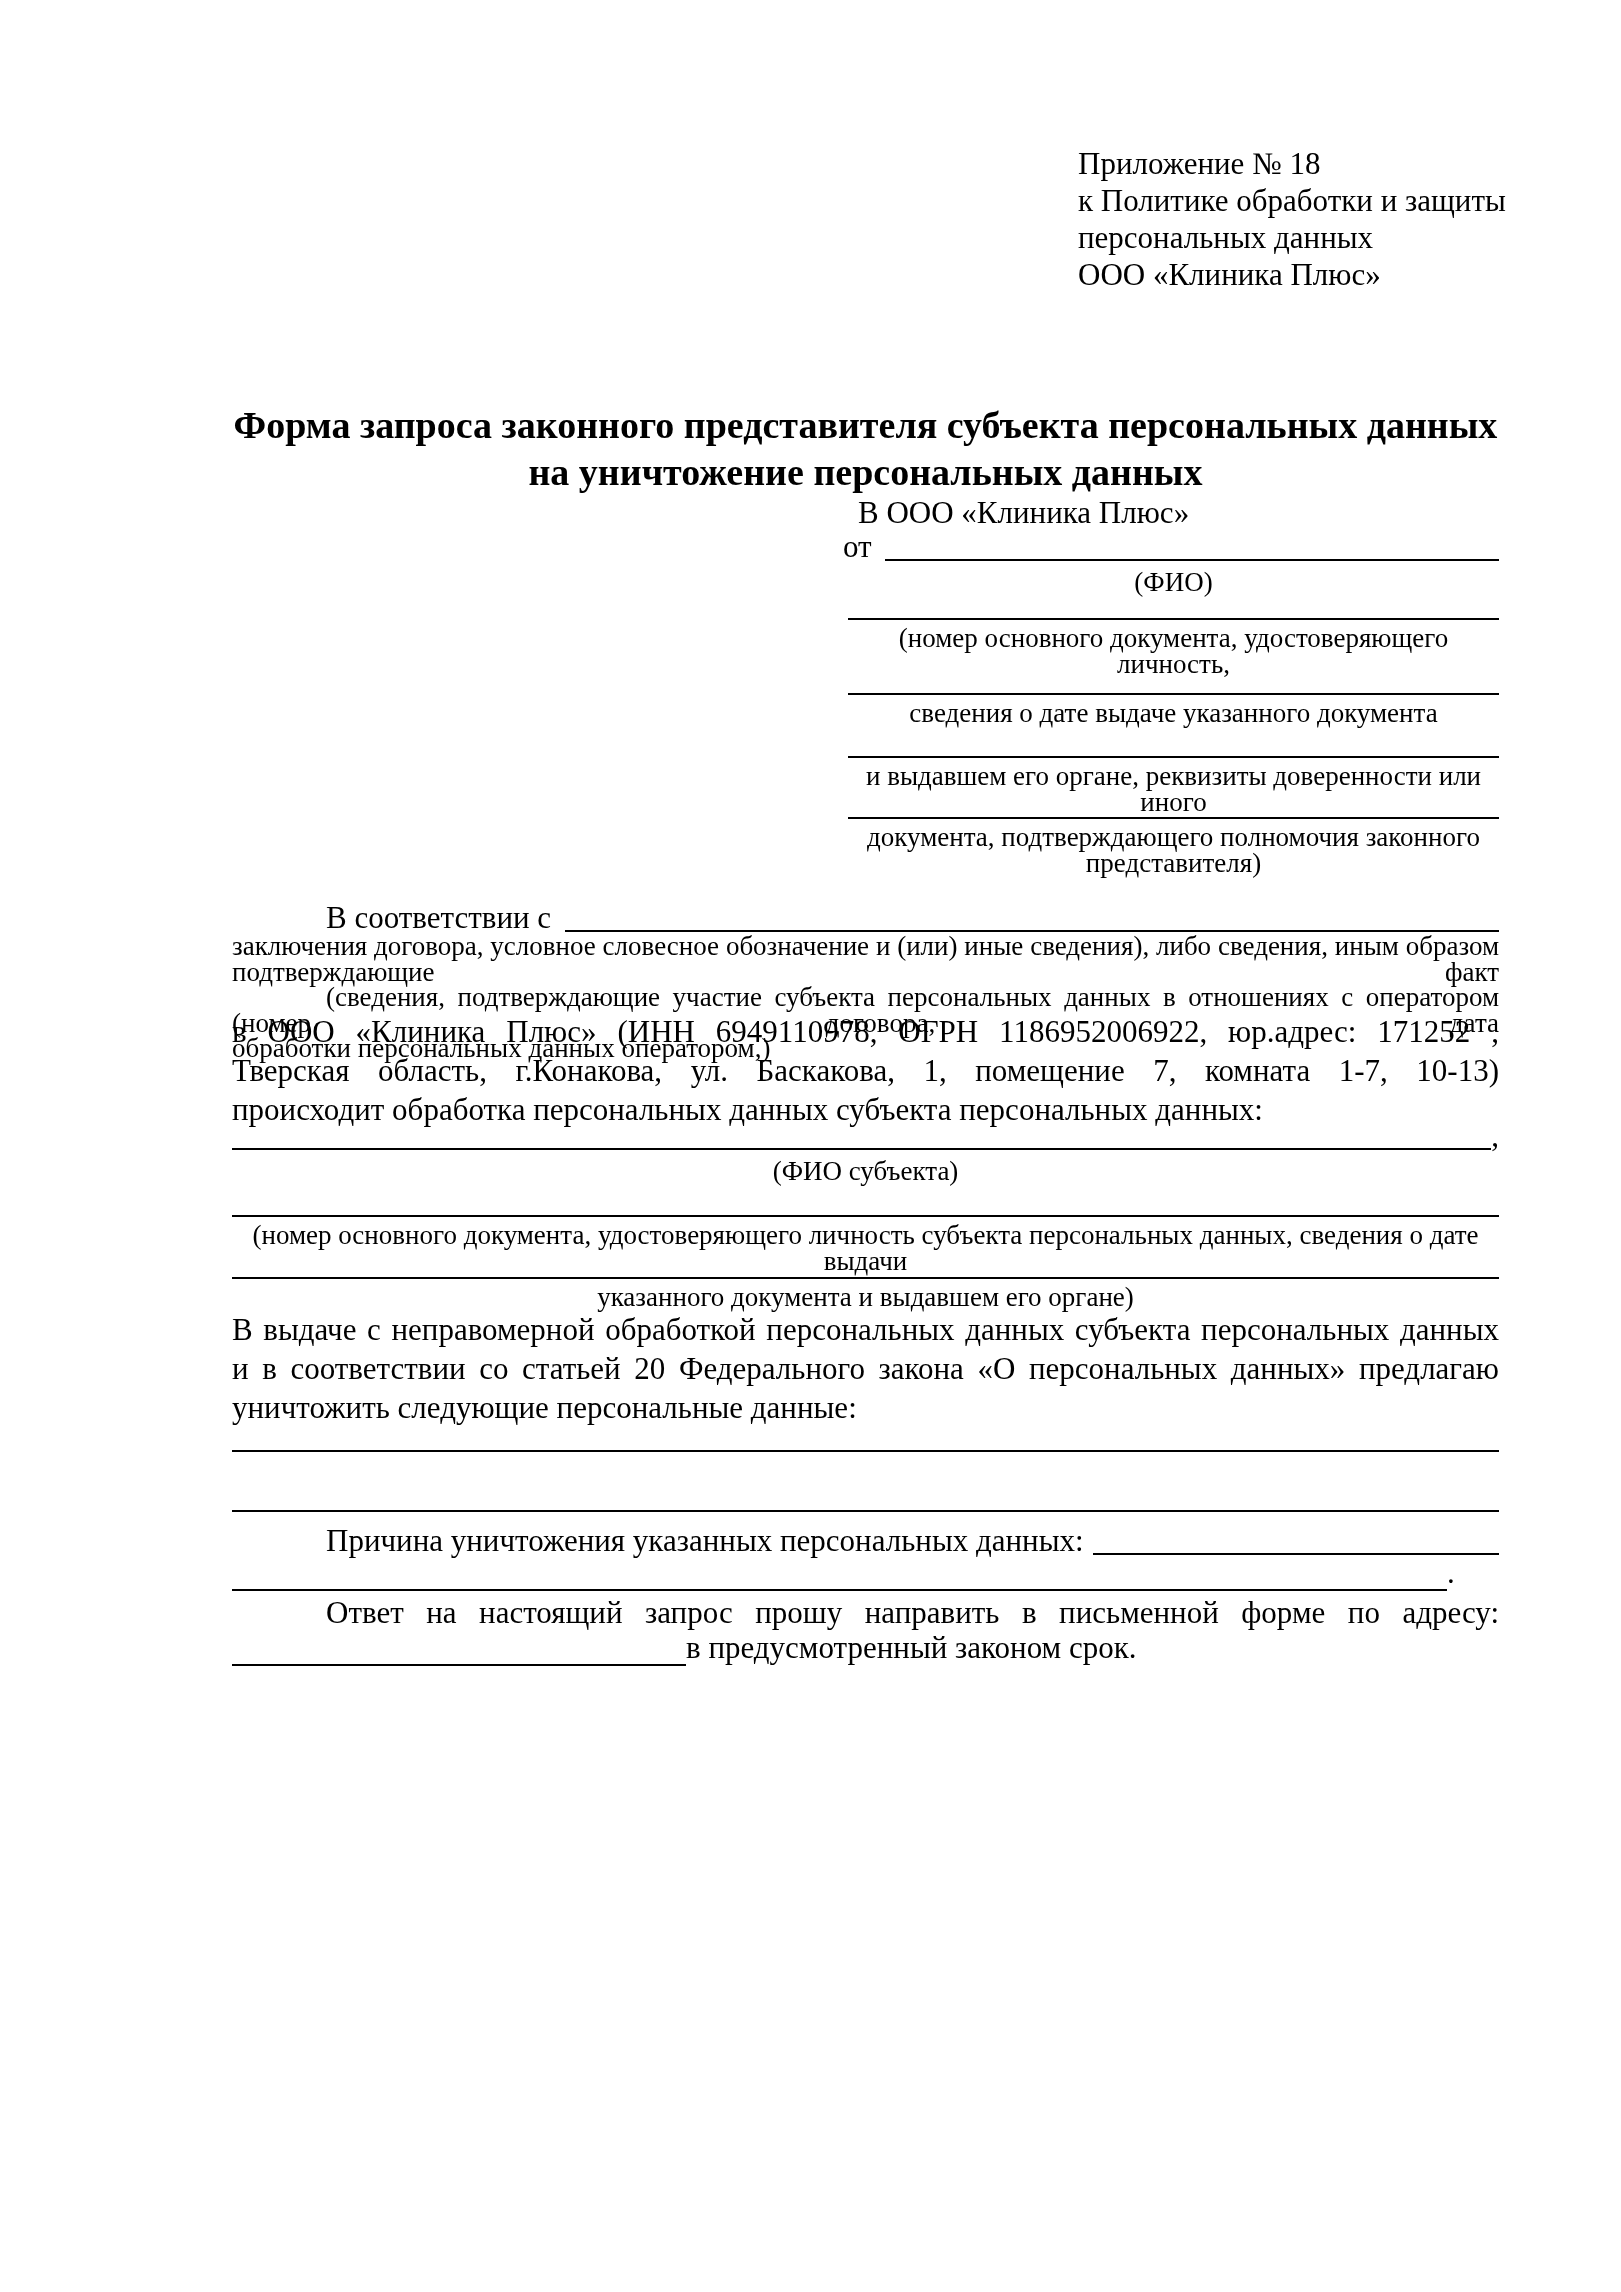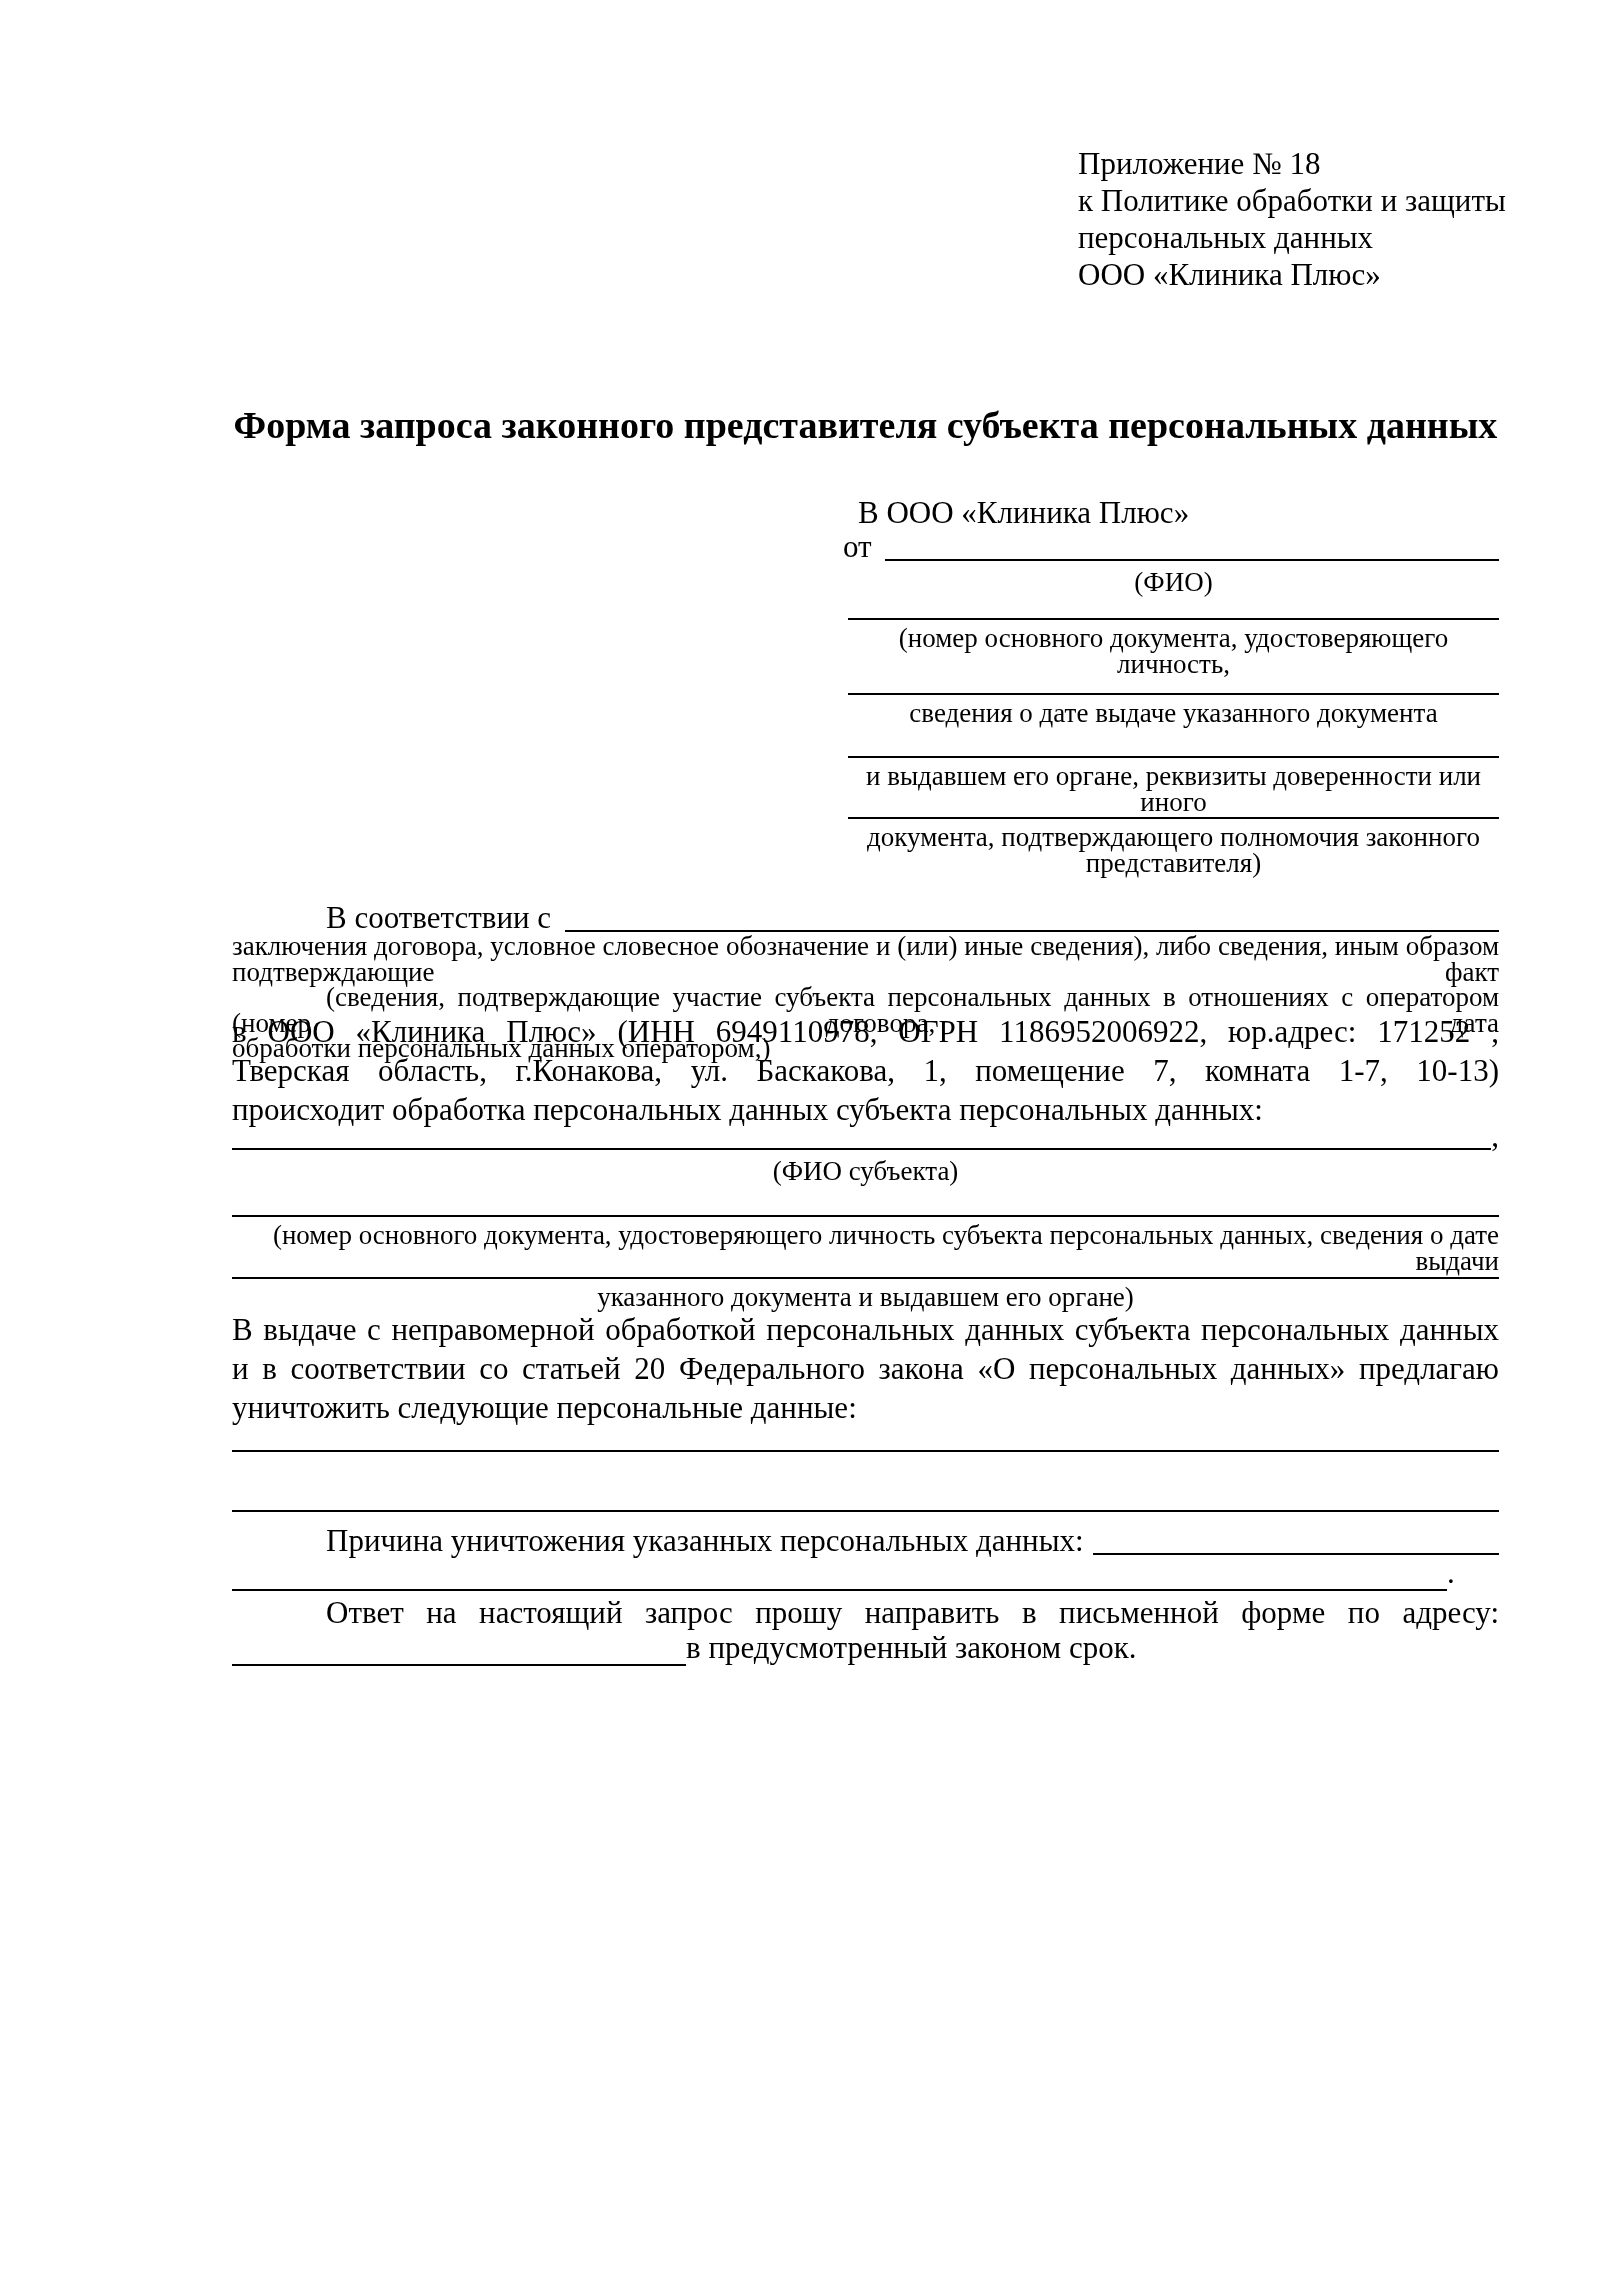--- a/index.html
+++ b/index.html
@@ -36,20 +36,21 @@
 
   <div class="abs hdr" style="left:1078px; top:145px;">
     <div>Приложение № 18</div>
     <div>к Политике обработки и защиты</div>
     <div>персональных данных</div>
     <div>ООО «Клиника Плюс»</div>
   </div>
 
   <div class="abs" style="left:232px; right:122px; top:402px;">
     <div class="title">Форма запроса законного представителя субъекта персональных данных</div>
+    <div class="title">на уничтожение персональных данных</div>
   </div>
 
   <div class="abs" style="left:858px; top:495px;">В ООО «Клиника Плюс»</div>
 
   <div class="abs fillrow" style="left:843px; right:122px; top:529px;">
     <span style="margin-right:13.7px;">от</span>
     <span class="fill"></span>
   </div>
   <div class="abs cap" style="left:848px; right:122px; top:570px;">(ФИО)</div>
 
@@ -82,21 +83,21 @@
     <div class="pline">происходит обработка персональных данных субъекта персональных данных:</div>
   </div>
 
   <div class="abs fillrow" style="left:232px; right:122px; top:1118px;">
     <span class="fill"></span>
     <span>,</span>
   </div>
   <div class="abs cap" style="left:232px; right:122px; top:1159px;">(ФИО субъекта)</div>
 
   <div class="hr" style="left:232px; right:122px; top:1215px;"></div>
-  <div class="abs cap" style="left:232px; right:122px; top:1223px;text-align:right;">(номер основного документа, удостоверяющего личность субъекта персональных данных, сведения о дате выдачи</div>
+  <div class="abs cap" style="left:232px; right:122px; top:1223px;">(номер основного документа, удостоверяющего личность субъекта персональных данных, сведения о дате выдачи</div>
 
   <div class="hr" style="left:232px; right:122px; top:1277px;"></div>
   <div class="abs cap" style="left:232px; right:122px; top:1285px;">указанного документа и выдавшем его органе)</div>
 
   <div class="abs" style="left:232px; right:122px; top:1310px;">
     <div class="jline">В выдаче с неправомерной обработкой персональных данных субъекта персональных данных</div>
     <div class="jline">и в соответствии со статьей 20 Федерального закона «О персональных данных» предлагаю</div>
     <div class="pline">уничтожить следующие персональные данные:</div>
   </div>
 

